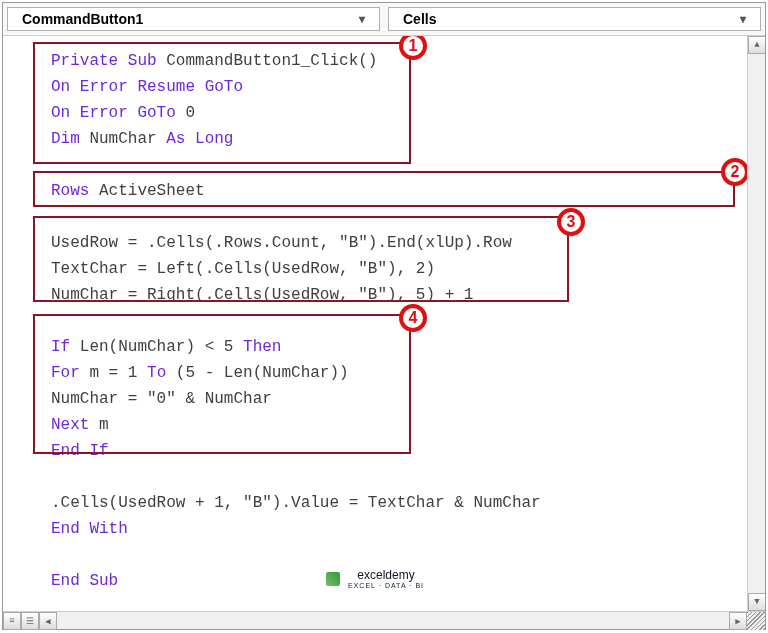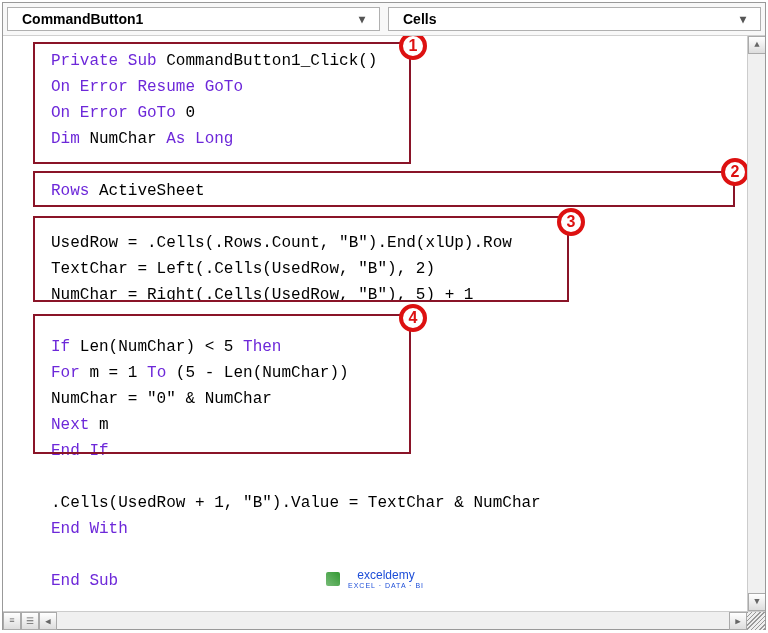--- a/index.html
+++ b/index.html
@@ -95,21 +95,21 @@
     width: 18px; height:18px;
     background: repeating-linear-gradient(135deg,#999,#999 1px,#eee 1px,#eee 3px);
   }
   pre {
     font-family: "Courier New", monospace;
     font-size: 16px;
     line-height: 26px;
     white-space: pre;
   }
   .kw { color: #6d28d9; }
-  .txt { color: #000000; font-family: Liberation Mono, monospace; }
+  .txt { color: #404040; font-family: Liberation Mono, monospace; }
   .box {
     position: absolute;
     border: 2px solid #8a1428;
     pointer-events: none;
   }
   .badge {
     position: absolute;
     width: 28px;
     height: 28px;
     border-radius: 50%;
@@ -124,21 +124,21 @@
     justify-content: center;
     z-index: 10;
   }
   .watermark {
     position: absolute;
     left: 50%;
     bottom: 22px;
     transform: translateX(-50%);
     font-family: Arial, sans-serif;
     font-size: 12px;
-    color: #1d4ed8;
+    color: #0f172a;
     text-align: center;
     display:flex;
     align-items:center;
     gap:8px;
   }
   .watermark .logo {
     width:14px;height:14px;border-radius:2px;background:linear-gradient(45deg,#7b7,#393);
   }
   .watermark .sub { font-size: 7px; display:block; letter-spacing:1px;}
 </style>

